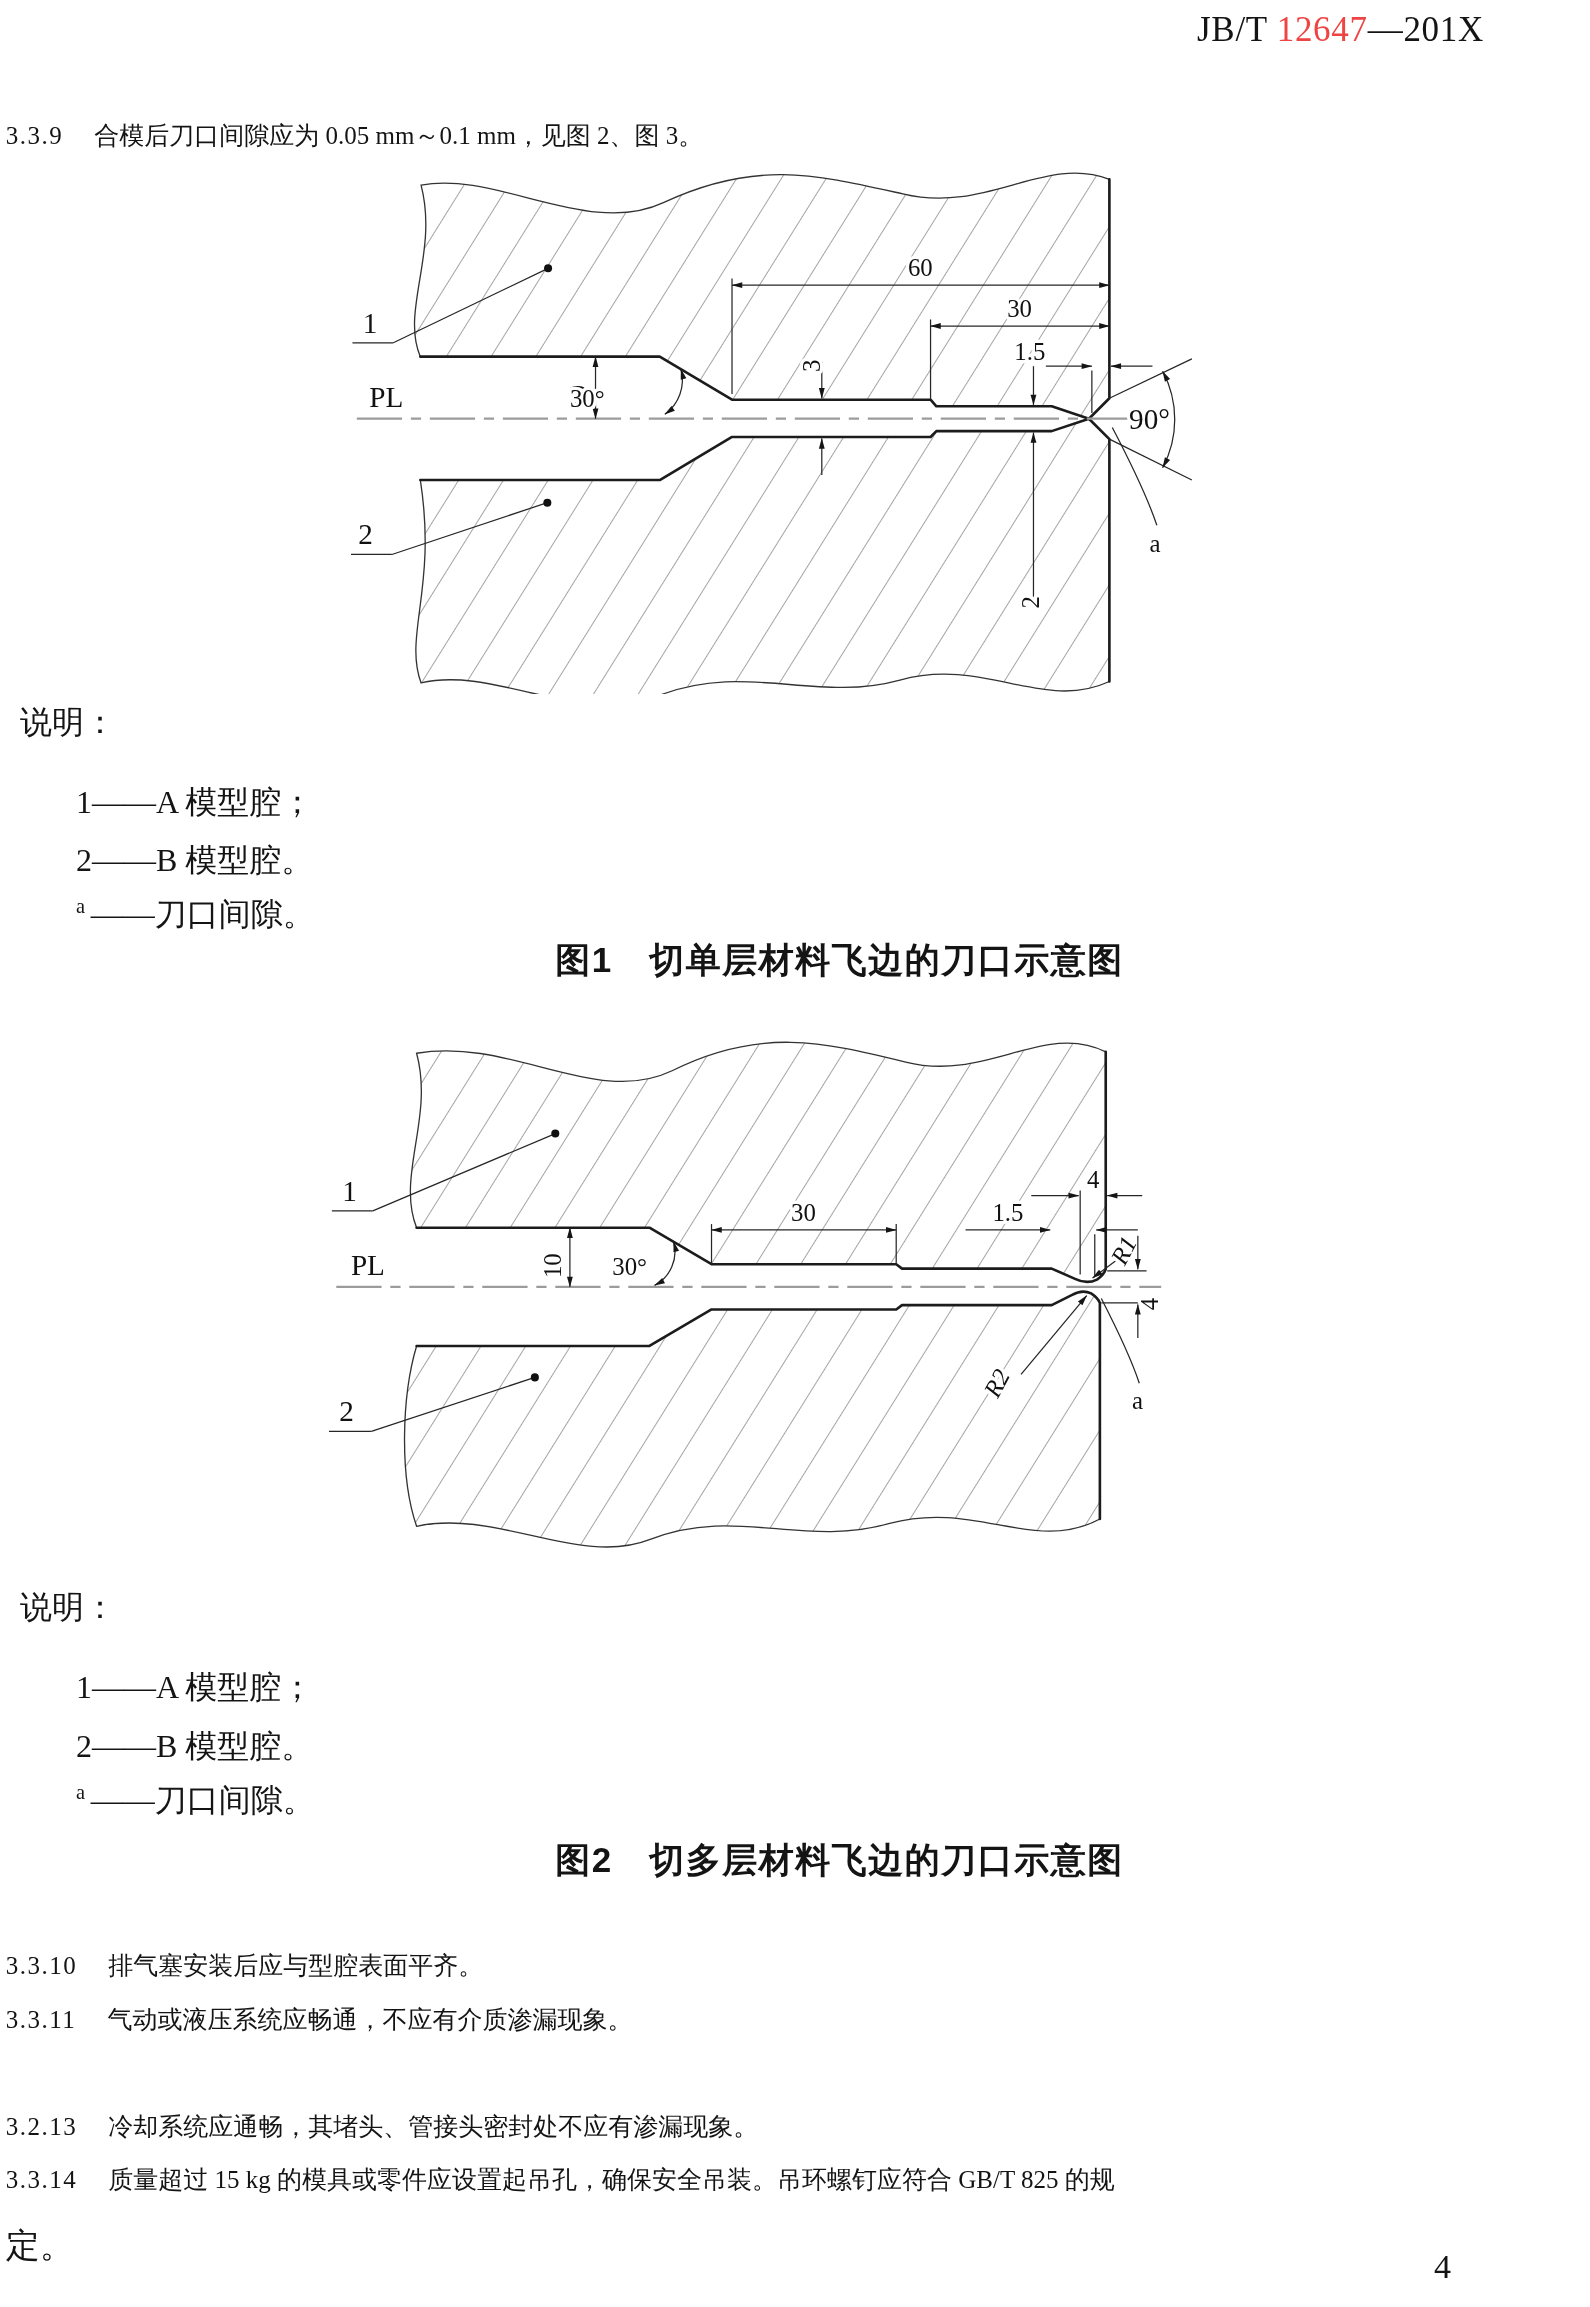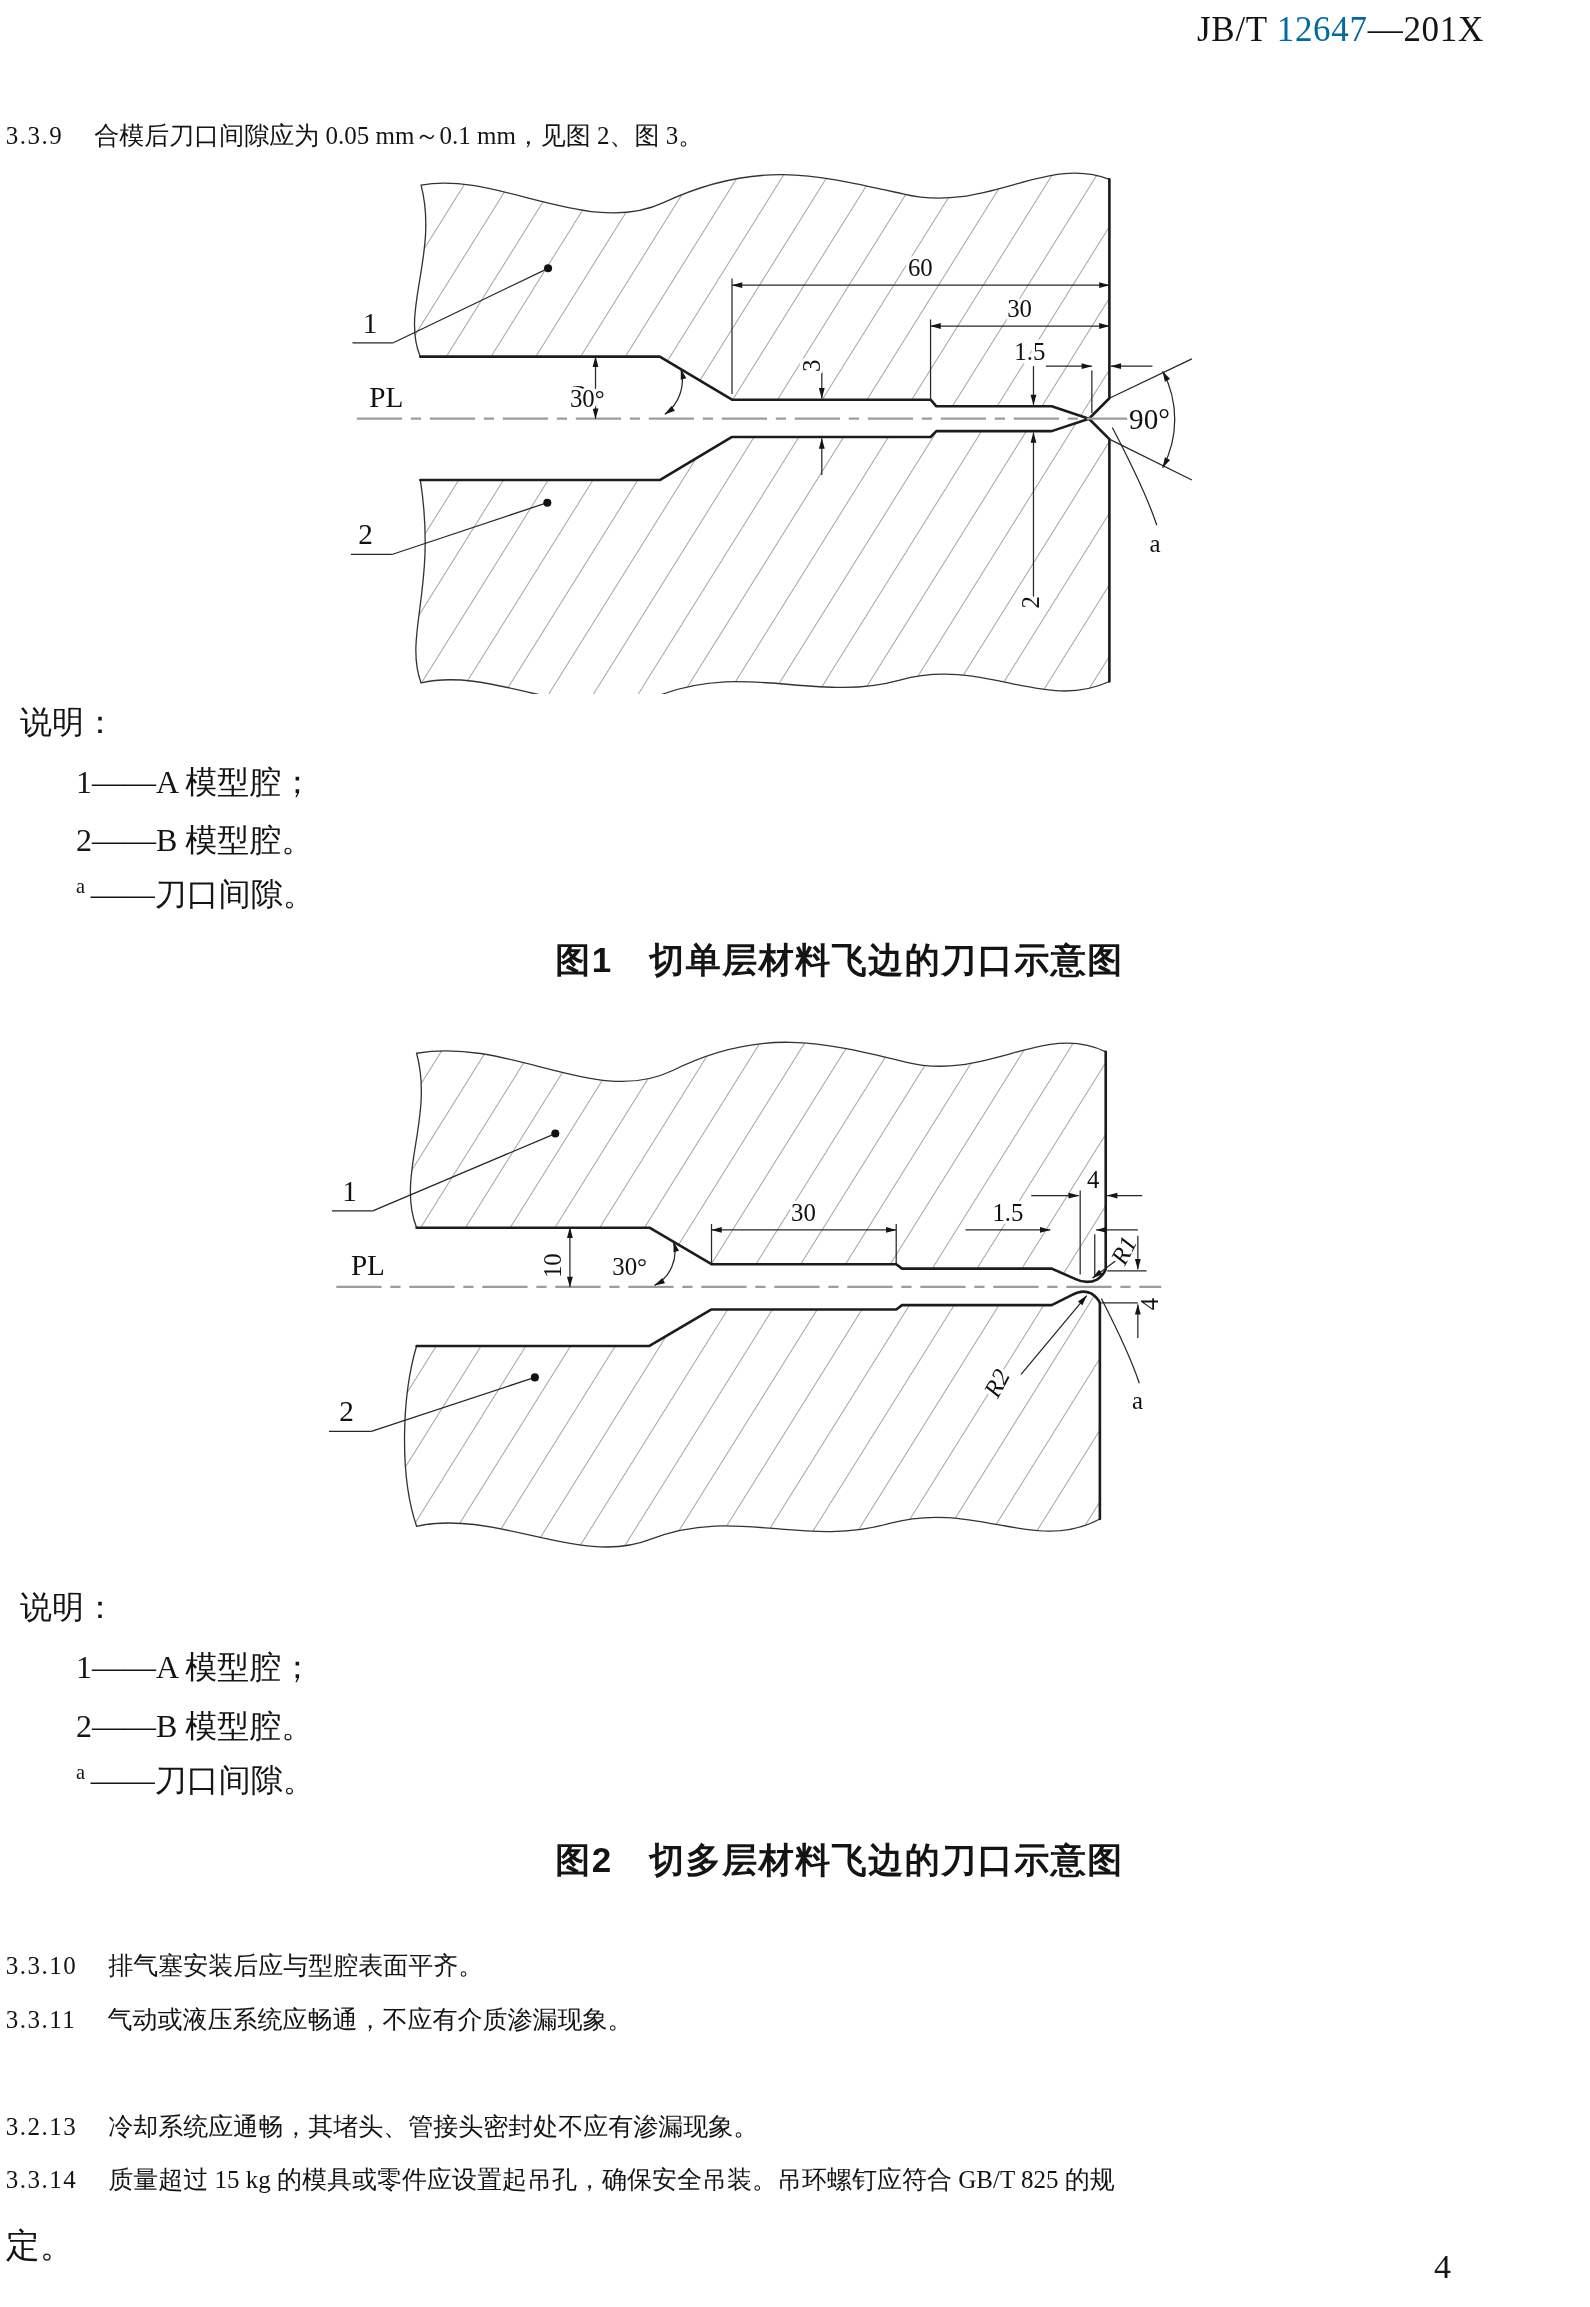--- a/index.html
+++ b/index.html
@@ -1,26 +1,26 @@
 <!DOCTYPE html>
 <html style="font-size:11.7px"><head>
 <meta charset="utf-8">
 <style>
   html,body{margin:0;padding:0;background:#e8e8e8;}
   .page{
     position:relative;width:1591px;height:2307px;background:#ffffff;
     font-family:"Liberation Serif","DejaVu Serif",serif;color:#141414;overflow:hidden;
   }
   .header{position:absolute;top:10.2px;right:107px;font-size:35px;letter-spacing:0.7px;white-space:nowrap;}
-  .header .red{color:#0369a1;}
+  .header .red{color:#ef4444;}
   .clause{position:absolute;left:5.8px;width:1572px;font-size:25px;line-height:1.56;white-space:normal;}
   .clause .num{display:inline-block;margin-right:31px;letter-spacing:1.5px;}
   .cont-line{position:absolute;left:5.8px;font-size:34px;}
   .legend-title{position:absolute;left:20px;font-size:32px;}
-  .legend-item{position:absolute;left:76px;font-size:32px;white-space:nowrap;}
+  .legend-item{position:absolute;left:76px;font-size:32px;white-space:nowrap;margin-top:20px;}
   .legend-item .sup{font-size:20.4px;vertical-align:super;margin-right:5.8px;}
   .caption{
     position:absolute;left:0;width:100%;text-align:center;
     font-family:"Liberation Sans","DejaVu Sans",sans-serif;font-weight:bold;
     font-size:35px;letter-spacing:1.5px;margin-left:44px;
   }
   .pagenum{position:absolute;top:2248px;left:1406px;width:73px;text-align:center;font-size:34px;}
   svg.fig{position:absolute;}
   
   .thick{fill:none;stroke:#1c1c1c;stroke-width:3.6;stroke-linejoin:round;stroke-linecap:round;}

